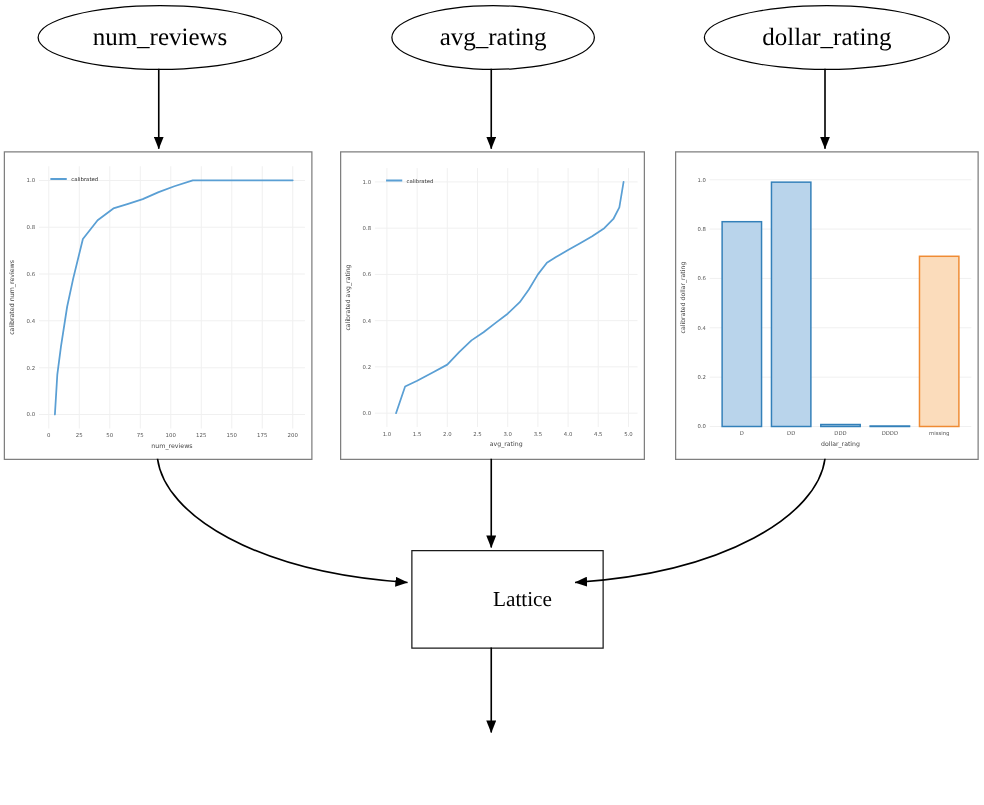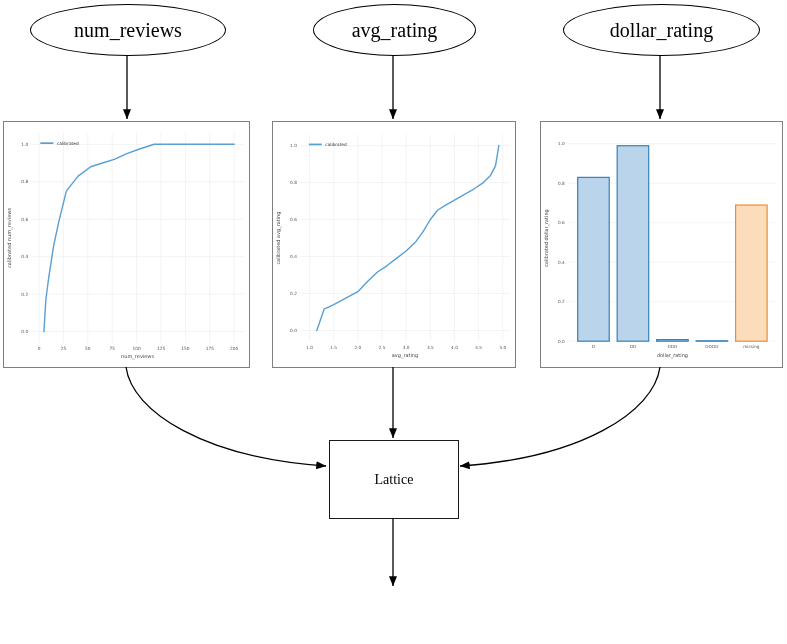--- a/index.html
+++ b/index.html
@@ -2,21 +2,21 @@
 <html><head>
 <meta charset="utf-8">
 <style>
   html,body{margin:0;padding:0;background:#fff;}
   .canvas{position:relative;width:787px;height:592px;background:#fff;overflow:hidden;
           font-family:"Liberation Serif","DejaVu Serif",serif;}
   .edges{position:absolute;left:0;top:0;width:787px;height:644px;pointer-events:none;z-index:6;}
   .node-ellipse{position:absolute;background:#fff;border:1px solid #000;border-radius:50%;
           display:flex;align-items:center;justify-content:center;font-size:20px;color:#000;z-index:3;}
   .node-box{position:absolute;background:#fff;border:1.6px solid #1a1a1a;
-          display:flex;align-items:center;justify-content:center;font-size:14px;color:#000;z-index:3;}
+          display:flex;align-items:center;justify-content:center;font-size:17px;color:#000;z-index:3;padding-left:24px;}
   .panel{position:absolute;background:#fff;border:1px solid #7f7f7f;z-index:2;}
   .panel svg{display:block;width:100%;height:100%;}
   #n-num{left:30px;top:4px;width:194px;height:50px;}
   #n-avg{left:313px;top:4px;width:161px;height:50px;}
   #n-dol{left:563px;top:4px;width:195px;height:50px;}
   #n-lat{left:329px;top:440px;width:128px;height:77px;}
   #n-out{left:337px;top:588px;width:113px;height:55px;font-size:19px;}
   #p-num{left:3px;top:121px;width:245px;height:245px;}
   #p-avg{left:272px;top:121px;width:242px;height:245px;}
   #p-dol{left:540px;top:121px;width:241px;height:245px;}

